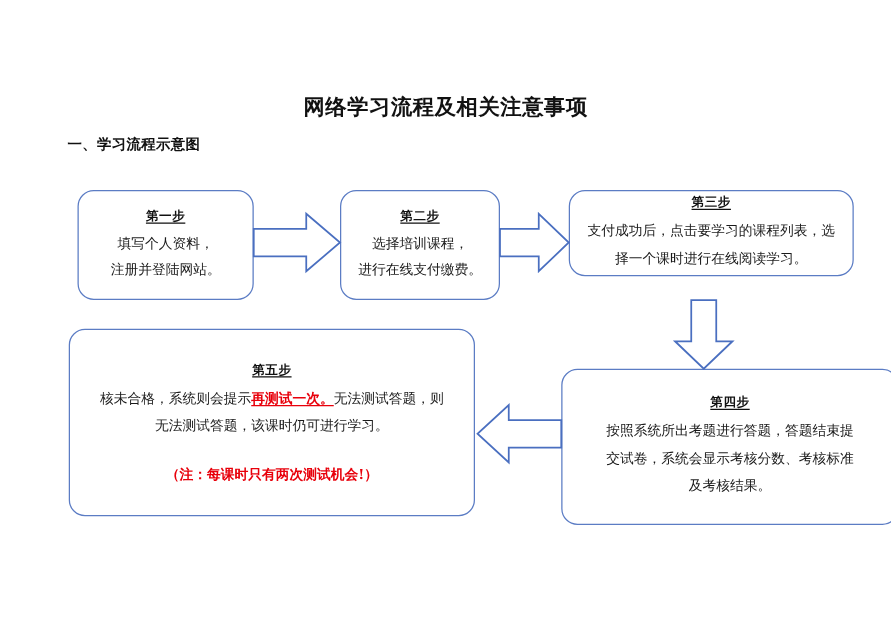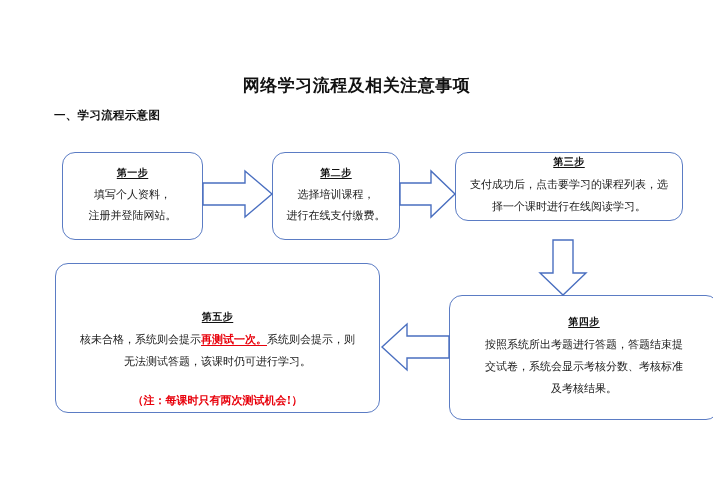--- a/index.html
+++ b/index.html
@@ -74,21 +74,21 @@
     line-height: 1.85;
     color: #1a1a1a;
     text-align: center;
     white-space: nowrap;
   }
 
   #box-1 { left: 62px;  top: 152px; width: 141px; height: 88px; }
   #box-2 { left: 272px; top: 152px; width: 128px; height: 88px; }
   #box-3 { left: 455px; top: 152px; width: 228px; height: 69px; }
   #box-4 { left: 449px; top: 295px; width: 270px; height: 125px; }
-  #box-5 { left: 55px;  top: 263px; width: 325px; height: 150px; justify-content: flex-end; }
+  #box-5 { left: 55px;  top: 263px; width: 325px; height: 150px; }
 
   #box-3 .box-line,
   #box-4 .box-line,
   #box-5 .box-line { line-height: 2.0; }
 
   .red-em {
     color: #e8000b;
     font-weight: bold;
     text-decoration: underline;
     text-underline-offset: 2px;
@@ -143,21 +143,21 @@
   <div class="flow-box" id="box-4">
     <div class="box-title">第四步</div>
     <div class="box-line">按照系统所出考题进行答题，答题结束提</div>
     <div class="box-line">交试卷，系统会显示考核分数、考核标准</div>
     <div class="box-line">及考核结果。</div>
   </div>
 
   <div class="flow-box" id="box-5">
     <div class="box-title">第五步</div>
     <div class="box-line">
-      <span>核未合格，系统则会提示</span><span class="red-em">再测试一次。</span><span>系统则会提示，则</span>
+      <span>核未合格，系统则会提示</span><span class="red-em">再测试一次。</span><span>无法测试答题，则</span>
     </div>
     <div class="box-line">无法测试答题，该课时仍可进行学习。</div>
     <div class="note-line">（注：每课时只有两次测试机会!）</div>
   </div>
 
   <div class="block-arrow" id="arrow-1-2">
     <svg viewBox="0 0 70 52" width="70" height="52" aria-hidden="true">
       <polygon points="0,15 42,15 42,3 69,26 42,49 42,37 0,37" fill="#ffffff" stroke="#4a6fc0" stroke-width="1.4" stroke-linejoin="miter"></polygon>
     </svg>
   </div>

